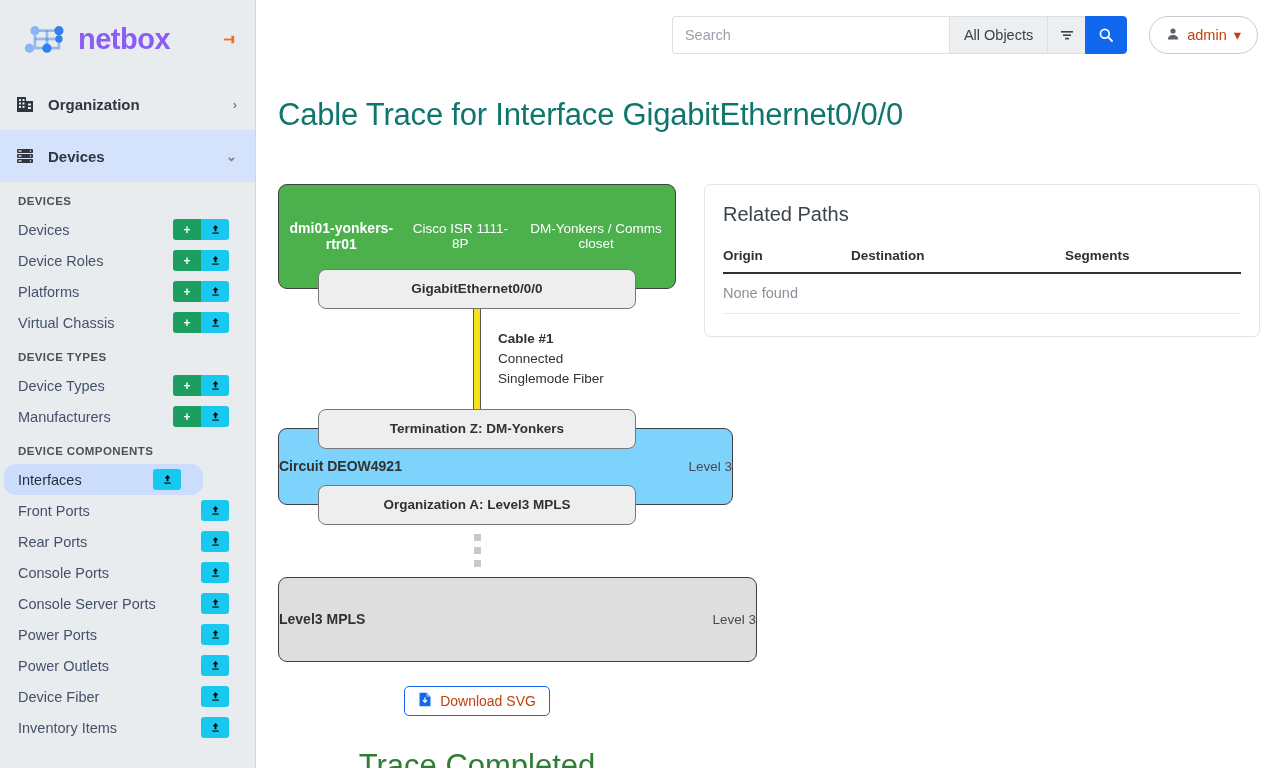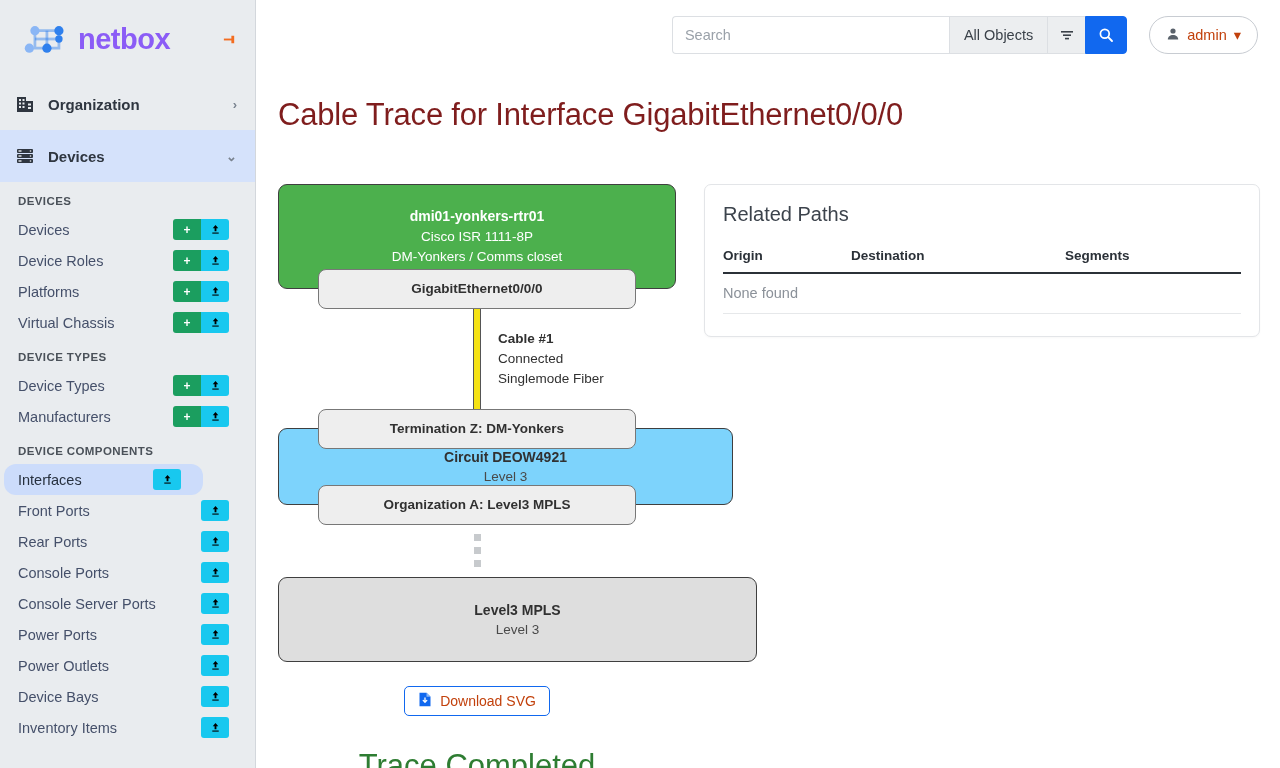--- a/index.html
+++ b/index.html
@@ -102,33 +102,33 @@
   }
   .user-btn {
     margin-left: 22px; height: 38px; min-width: 104px;
     border: 1px solid #c8ccd2; border-radius: 19px;
     display: flex; align-items: center; justify-content: center; gap: 7px;
     font-size: 14.5px; color: #c2410c; background: #fff; cursor: pointer;
     padding: 0 16px;
   }
 
   .page-title {
-    font-size: 31px; font-weight: 400; color: #7f1d1d;
+    font-size: 31px; font-weight: 400; color: #0f766e;
     padding: 6px 0 0 22px; letter-spacing: -0.2px;
   }
 
   .content { display: flex; padding: 30px 20px 0 22px; gap: 26px; }
   .trace-col { width: 400px; flex: 0 0 400px; position: relative; }
   .right-col { flex: 1; }
 
   
   .diagram { position: relative; width: 398px; }
   .node {
     border: 1px solid #3f3f3f; border-radius: 9px;
-    display: flex; flex-direction: column; align-items: center; justify-content: center;
+    display: flex; flex-direction: row; align-items: center; justify-content: space-between;
     text-align: center;
   }
   .node-device {
     background: #4cb04d; color: #fff;
     height: 105px; width: 398px; gap: 5px; border-color: #3f3f3f;
   }
   .node-device .n1 { font-size: 14px; font-weight: 700; }
   .node-device .n2, .node-device .n3 { font-size: 13.5px; font-weight: 400; }
 
   .term-box {
@@ -422,21 +422,21 @@
       <span class="btn-grp">
         <span class="mini-btn mini-imp solo">
           <svg width="11" height="11" viewBox="0 0 12 12">
               <path d="M6 1 L9 4.5 H7 V8 H5 V4.5 H3 Z" fill="#000"></path>
               <rect x="2.5" y="9.3" width="7" height="1.2" fill="#000"></rect>
             </svg>
         </span>
       </span>
     </div>
     <div class="nav-row">
-      <span class="label">Device Bays</span>
+      <span class="label">Device Fiber</span>
       <span class="btn-grp">
         <span class="mini-btn mini-imp solo">
           <svg width="11" height="11" viewBox="0 0 12 12">
               <path d="M6 1 L9 4.5 H7 V8 H5 V4.5 H3 Z" fill="#000"></path>
               <rect x="2.5" y="9.3" width="7" height="1.2" fill="#000"></rect>
             </svg>
         </span>
       </span>
     </div>
     <div class="nav-row">

